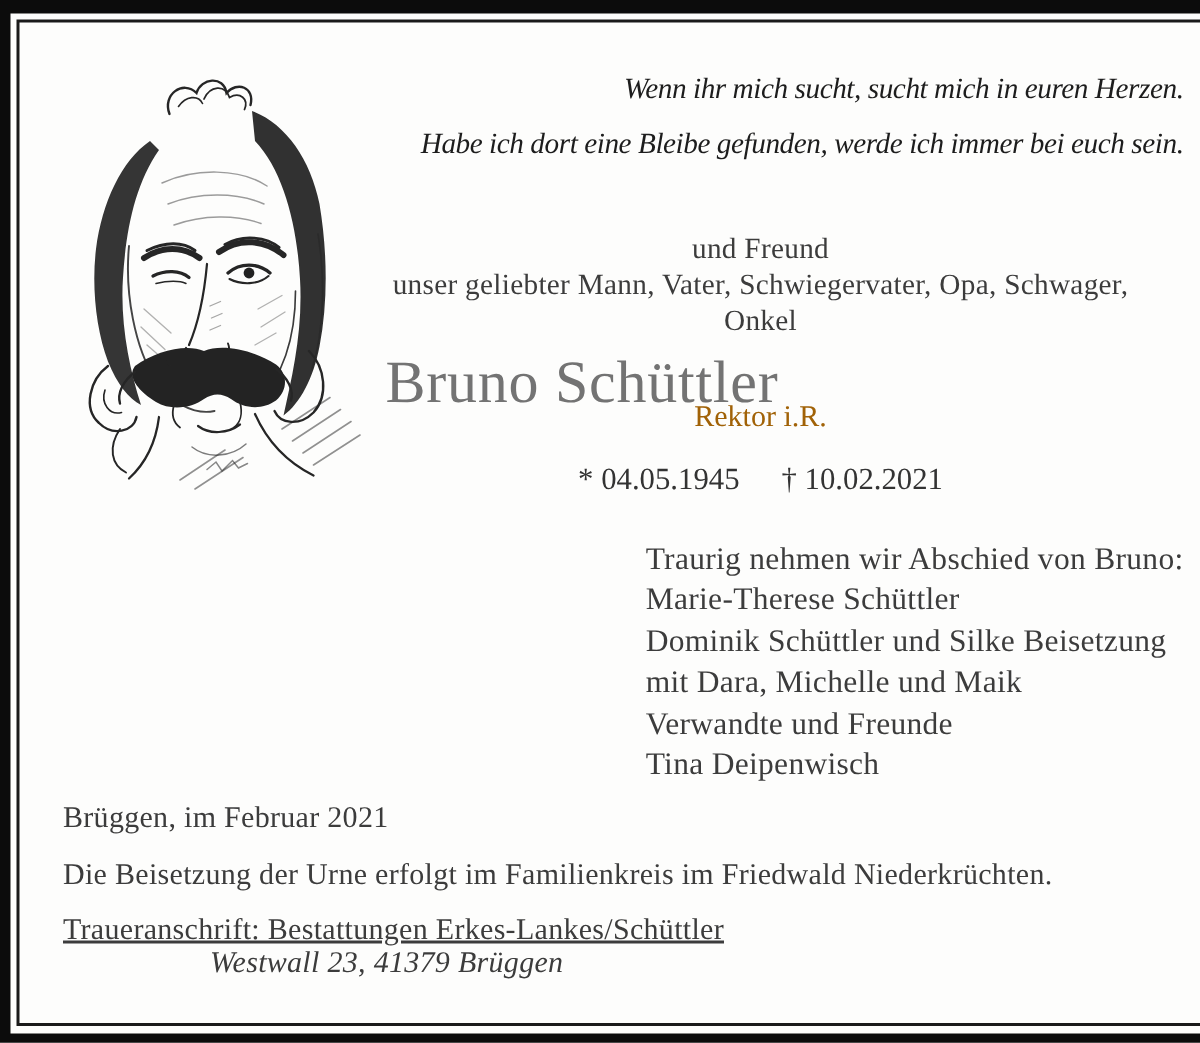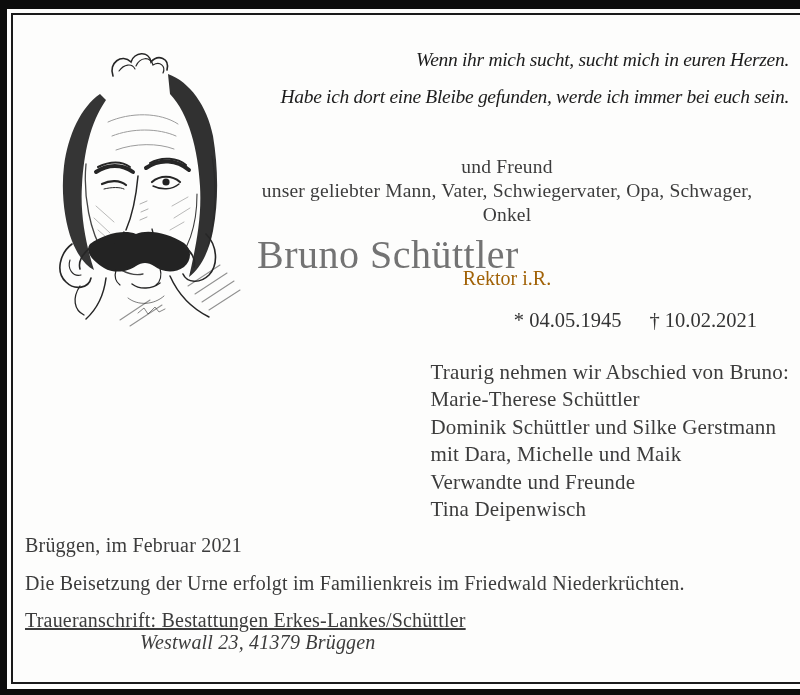--- a/index.html
+++ b/index.html
@@ -60,39 +60,39 @@
     position: absolute;
     left: 250px; top: 257px; width: 500px;
     text-align: center;
     font-size: 20px;
     line-height: 24px;
     color: #a16207;
   }
   .dates {
     position: absolute;
     left: 250px; top: 298px; width: 500px;
-    text-align: right;
+    text-align: center;
     font-size: 20.5px;
     line-height: 26px;
     color: #333333;
   }
   .dates .birth { margin-right: 28px; }
   .mourners {
     position: absolute;
     top: 350px; right: 33px;
     text-align: left;
     font-size: 21px;
     line-height: 27.4px;
     color: #3c3c3c;
     letter-spacing: 0.2px;
     white-space: nowrap;
   }
   .footline {
     position: absolute;
-    left: 18px;
+    left: 35px;
     font-size: 20px;
     line-height: 24px;
     color: #3c3c3c;
     letter-spacing: 0.2px;
     white-space: nowrap;
   }
   .dateline { top: 524px; }
   .burial   { top: 562px; }
   .addr1    { top: 599px; text-decoration: underline; }
   .addr2    { top: 621px; left: 133px; font-style: italic; }
@@ -193,21 +193,21 @@
 
   <div class="name">Bruno Schüttler</div>
   <div class="rank">Rektor i.R.</div>
   <div class="dates">
     <span class="birth">* 04.05.1945</span><span>† 10.02.2021</span>
   </div>
 
   <div class="mourners">
     <div>Traurig nehmen wir Abschied von Bruno:</div>
     <div>Marie-Therese Schüttler</div>
-    <div>Dominik Schüttler und Silke Gerstmann</div>
+    <div>Dominik Schüttler und Silke Beisetzung</div>
     <div>mit Dara, Michelle und Maik</div>
     <div>Verwandte und Freunde</div>
     <div>Tina Deipenwisch</div>
   </div>
 
   <div class="footline dateline">Brüggen, im Februar 2021</div>
   <div class="footline burial">Die Beisetzung der Urne erfolgt im Familienkreis im Friedwald Niederkrüchten.</div>
   <div class="footline addr1">Traueranschrift: Bestattungen Erkes-Lankes/Schüttler</div>
   <div class="footline addr2">Westwall 23, 41379 Brüggen</div>
 

